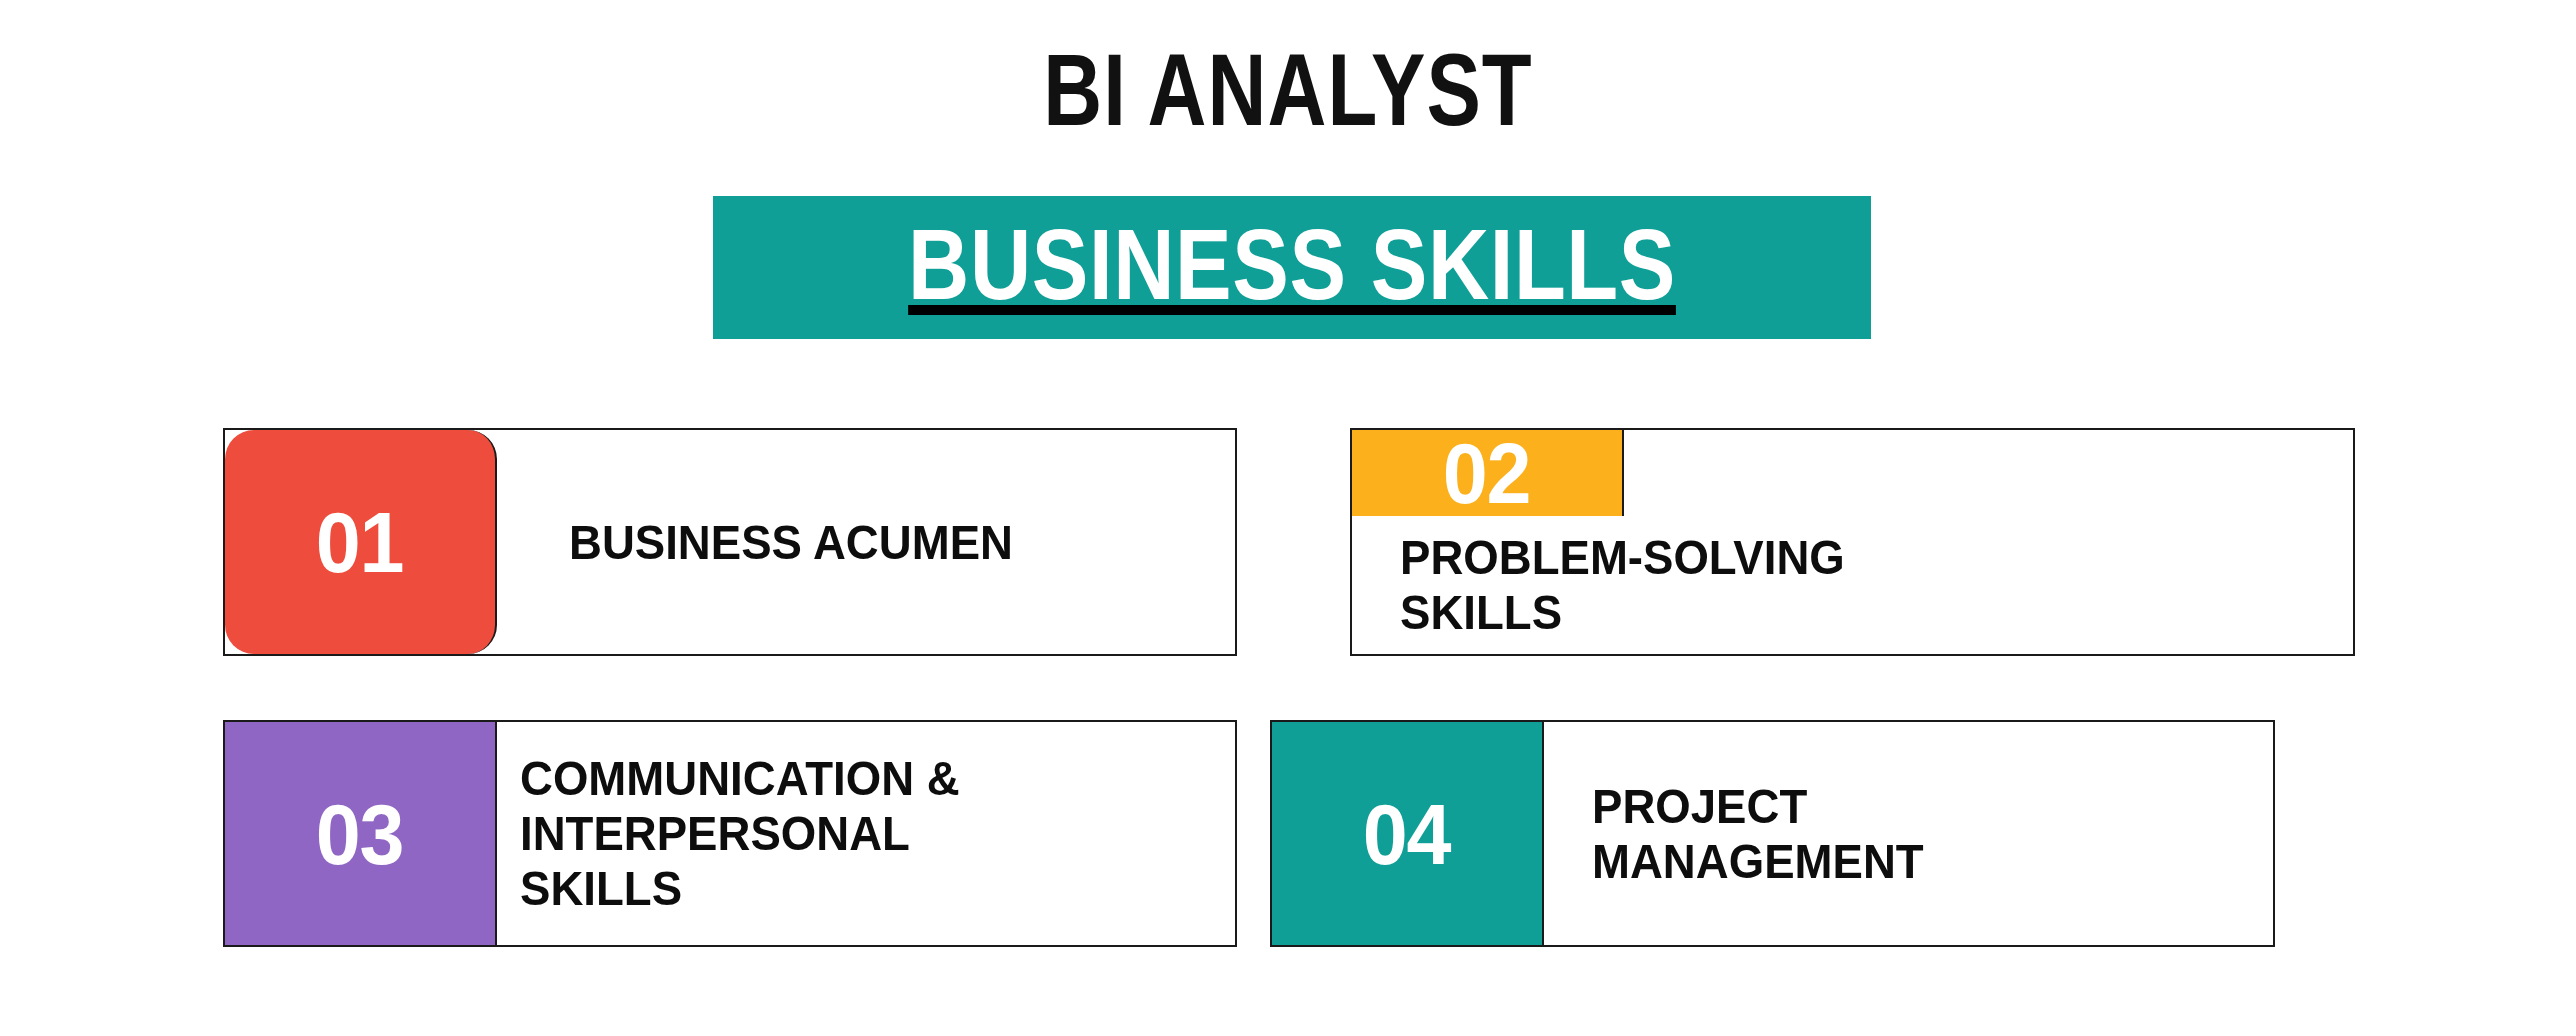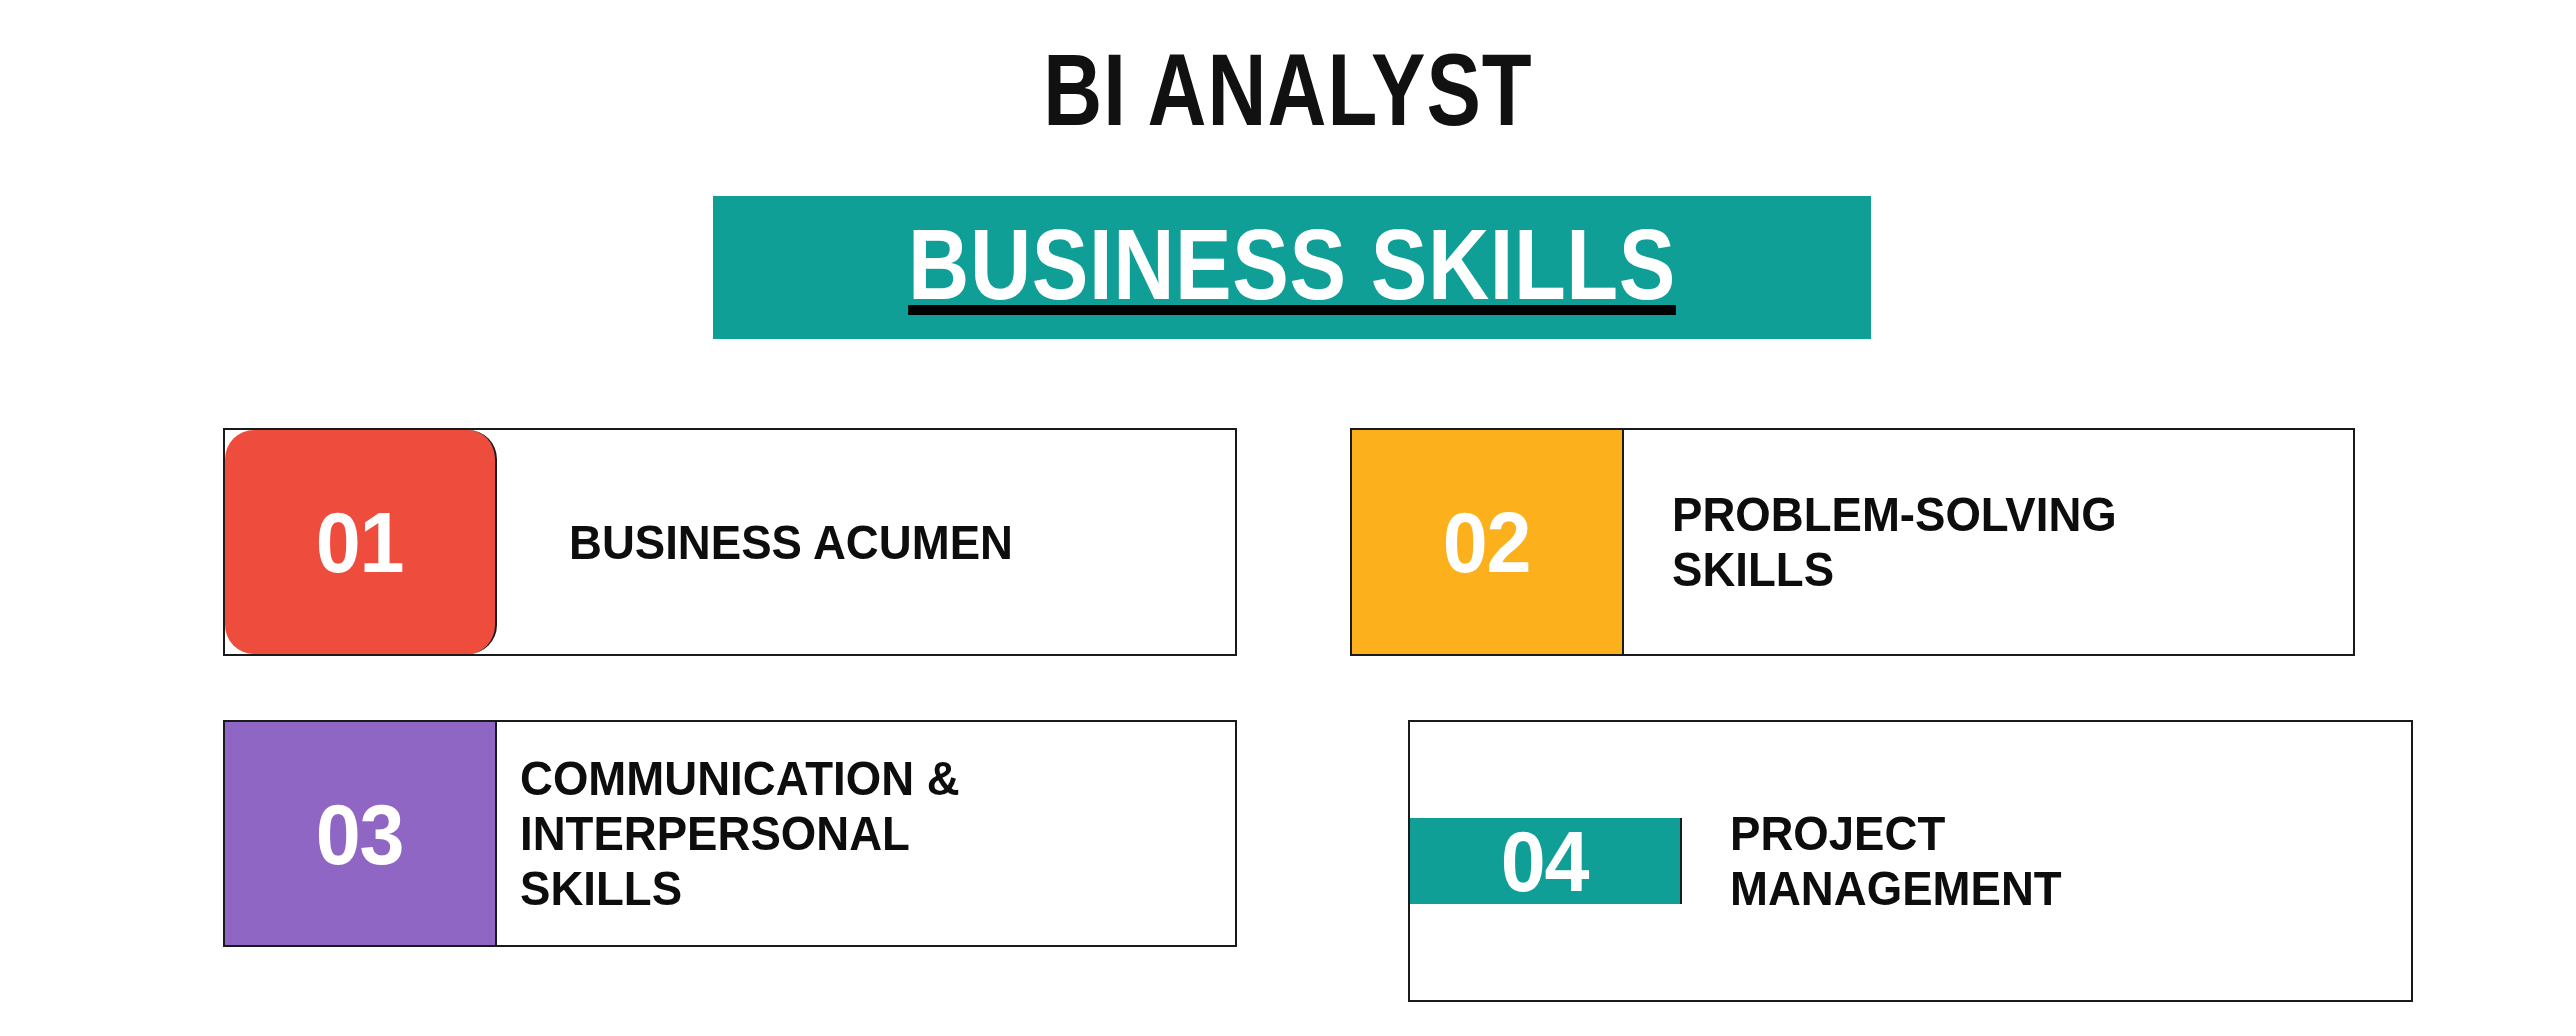--- a/index.html
+++ b/index.html
@@ -84,23 +84,23 @@
   .card {
     position: absolute;
     box-sizing: border-box;
     border: 2.7px solid #1a1a1a;
     background: #ffffff;
     display: flex;
     align-items: stretch;
   }
 
   .card-1 { left: 223px; top: 428px;  width: 1014px; height: 228px; }
-  .card-2 { left: 1350px; top: 428px;  width: 1005px; height: 228px; }
+  .card-2 { left: 1350px; top: 428px;  width: 1005px; height: 228px; flex-direction: column; }
   .card-3 { left: 223px; top: 720px; width: 1014px; height: 227px; }
-  .card-4 { left: 1408px; top: 720px; width: 1005px; height: 282px; align-items: center; }
+  .card-4 { left: 1270px; top: 720px; width: 1005px; height: 227px; }
 
   .card-number-box {
     flex: 0 0 auto;
     width: 270px;
     display: flex;
     align-items: center;
     justify-content: center;
     border-right: 2.7px solid #1a1a1a;
   }
 

